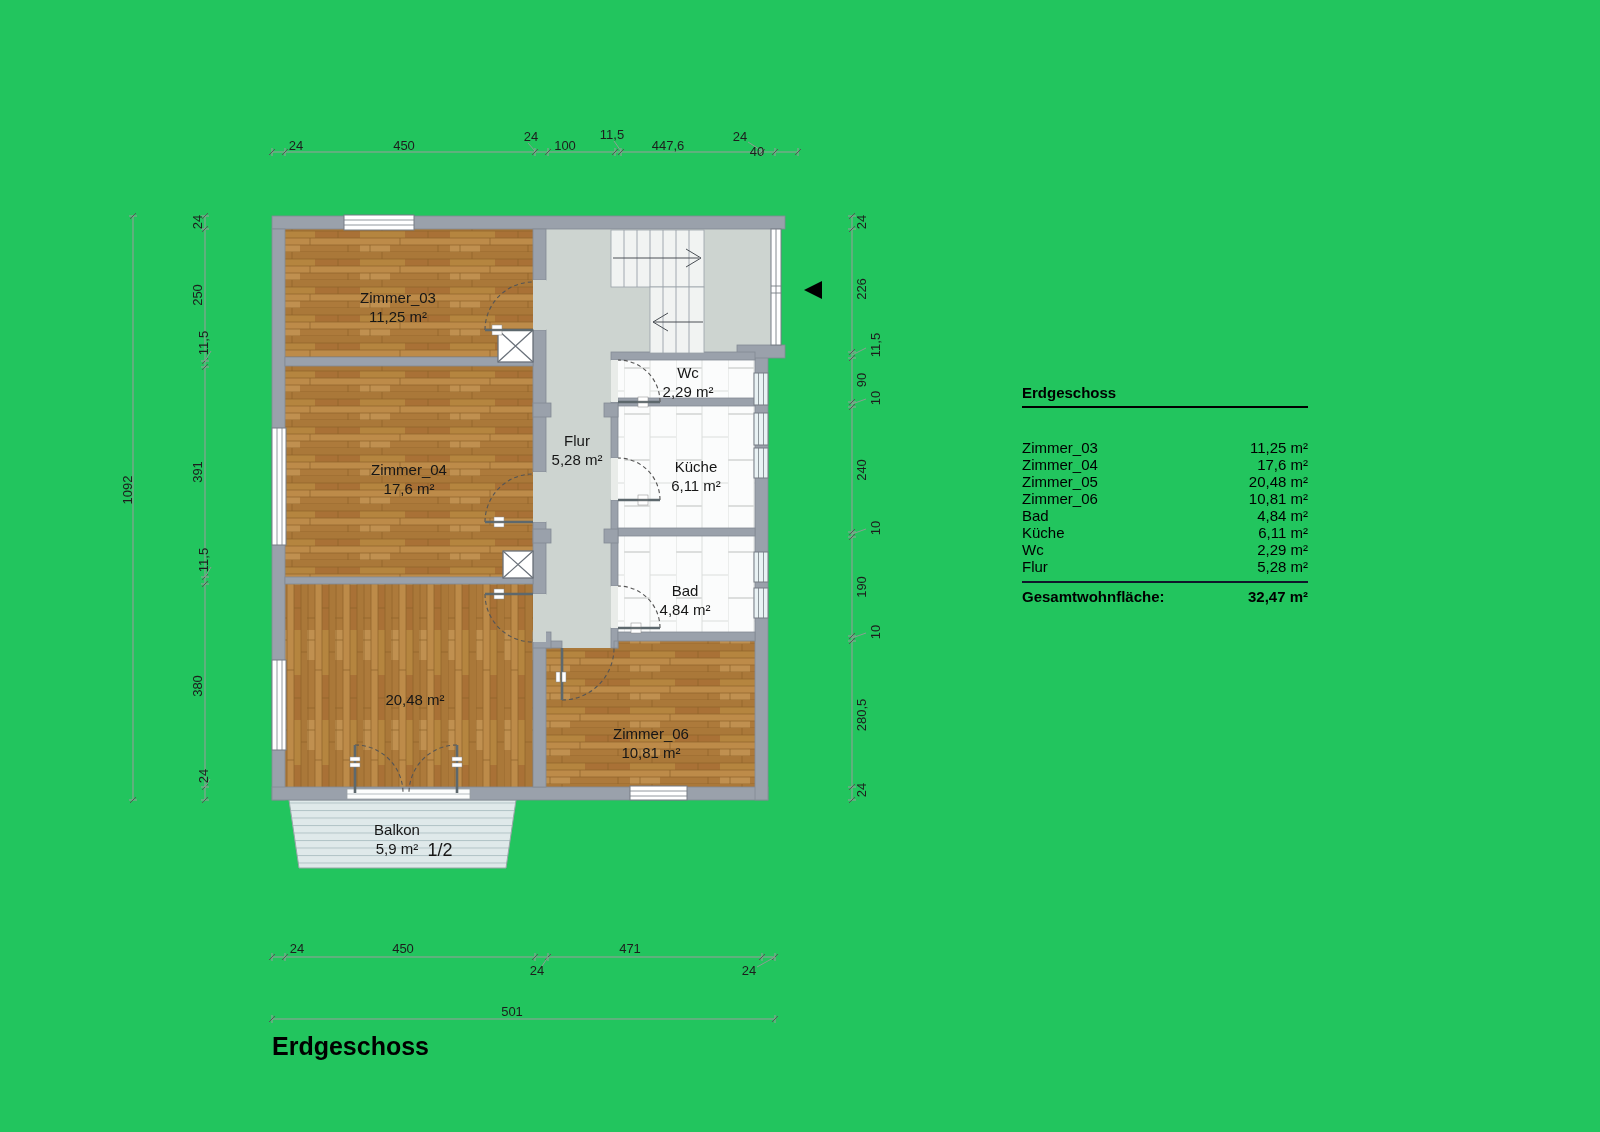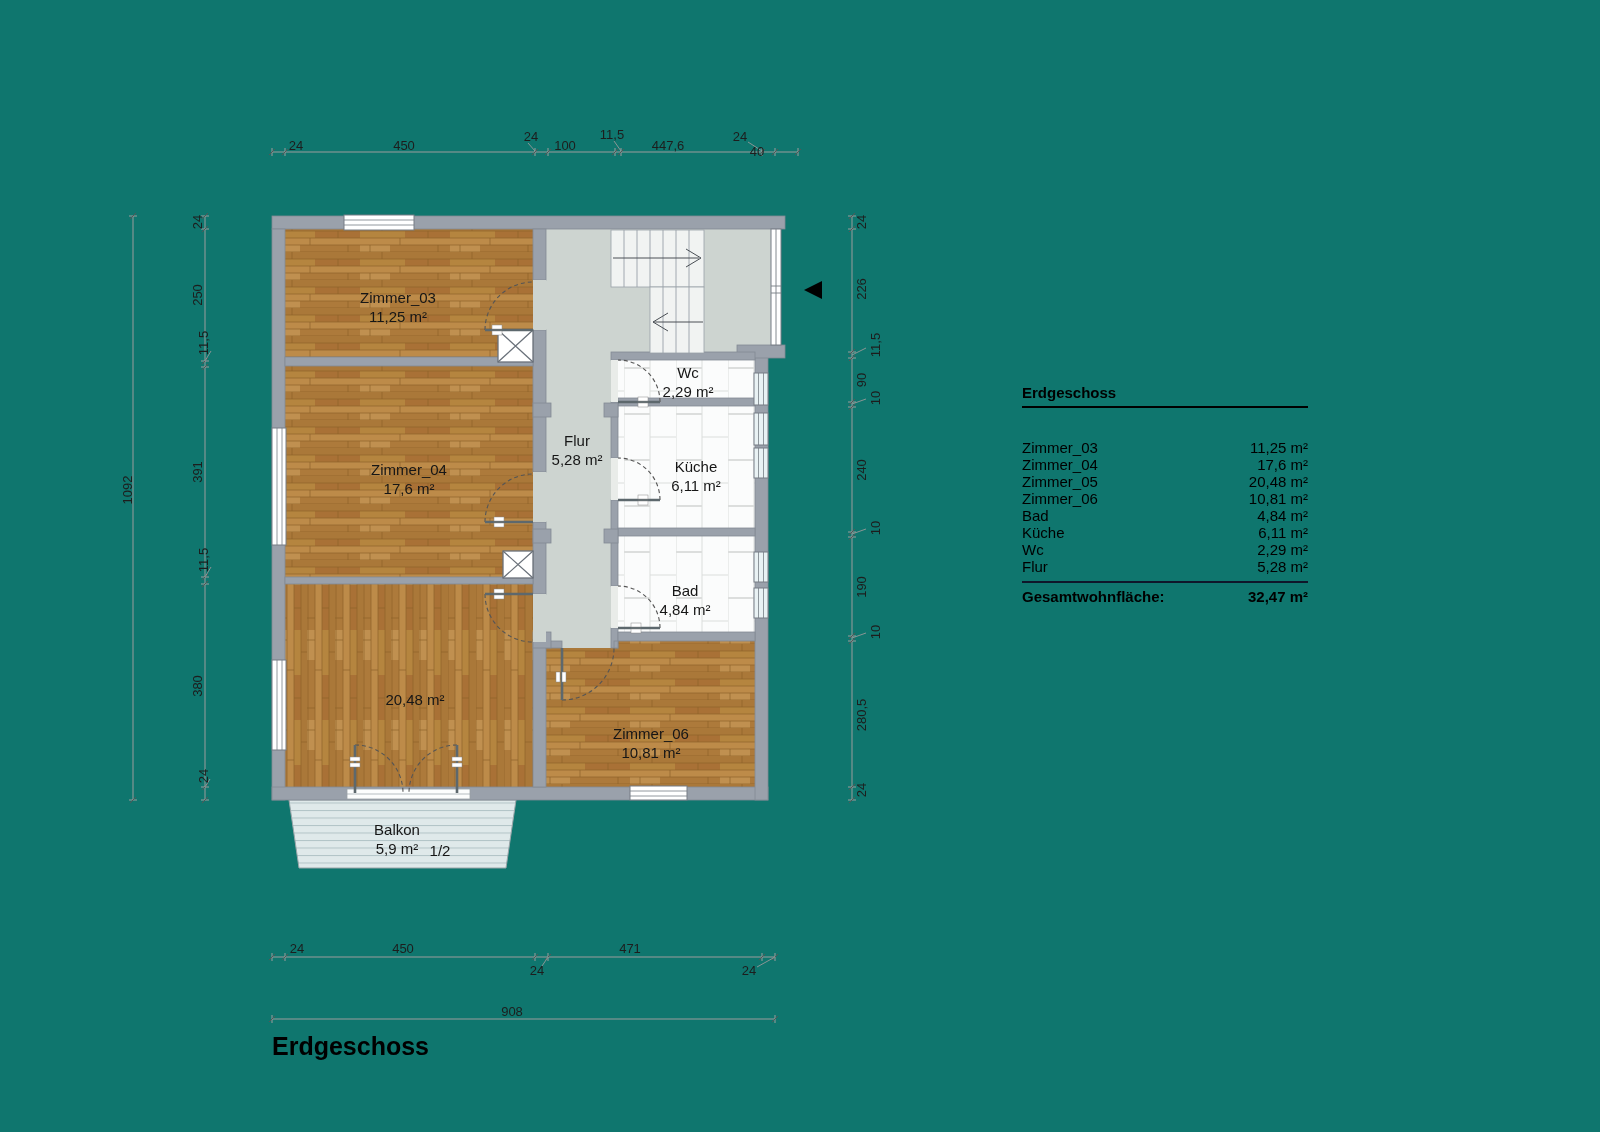--- a/index.html
+++ b/index.html
@@ -1,25 +1,25 @@
 <!DOCTYPE html>
 <html><head>
 <meta charset="utf-8">
 <style>
   html,body{margin:0;padding:0;background:#fff;}
-  .canvas{position:relative;width:1600px;height:1132px;background:#0f766e;overflow:hidden;
+  .canvas{position:relative;width:1600px;height:1132px;background:#22c55e;overflow:hidden;
           font-family:"Liberation Sans",sans-serif;color:#1b1b1b;}
   .canvas svg{position:absolute;left:0;top:0;}
   .dim{position:absolute;font-size:13px;color:#1d1d1d;white-space:nowrap;
        transform:translate(-50%,-50%);}
   .vdim{position:absolute;font-size:13px;color:#1d1d1d;white-space:nowrap;
         transform:translate(-50%,-50%) rotate(-90deg);}
   .room-label{position:absolute;transform:translate(-50%,-50%);text-align:center;
               font-size:15px;line-height:19px;color:#161616;white-space:nowrap;}
-  .note{position:absolute;font-size:15px;color:#161616;transform:translate(-50%,-50%);}
+  .note{position:absolute;font-size:18px;color:#161616;transform:translate(-50%,-50%);}
   .sheet-title{position:absolute;font-size:25px;font-weight:bold;color:#000;}
   .disclaimer{position:absolute;font-size:23px;font-weight:bold;color:#000;text-align:right;}
   .legend{position:absolute;left:1022px;top:384px;width:286px;font-size:15px;color:#000;}
   .legend-title{font-weight:bold;padding-bottom:5px;border-bottom:2px solid #000;}
   .legend-rows{margin-top:31px;}
   .legend-row{display:flex;justify-content:space-between;line-height:17px;}
   .legend-total{display:flex;justify-content:space-between;border-top:2px solid #0f172a;
                 margin-top:6px;padding-top:5px;font-weight:bold;line-height:17px;}
 </style>
 </head>
@@ -300,21 +300,21 @@
   <span class="vdim" style="left:861px;top:587px">190</span>
   <span class="vdim" style="left:875px;top:632px">10</span>
   <span class="vdim" style="left:861px;top:715px">280,5</span>
   <span class="vdim" style="left:861px;top:790px">24</span>
 
   <span class="dim" style="left:297px;top:948px">24</span>
   <span class="dim" style="left:403px;top:948px">450</span>
   <span class="dim" style="left:537px;top:970px">24</span>
   <span class="dim" style="left:630px;top:948px">471</span>
   <span class="dim" style="left:749px;top:970px">24</span>
-  <span class="dim" style="left:512px;top:1011px">908</span>
+  <span class="dim" style="left:512px;top:1011px">501</span>
 
   <div class="room-label" style="left:398px;top:307px">
     <span>Zimmer_03</span><br>
     <span>11,25 m²</span>
   </div>
   <div class="room-label" style="left:409px;top:479px">
     <span>Zimmer_04</span><br>
     <span>17,6 m²</span>
   </div>
   <div class="room-label" style="left:415px;top:690px">

